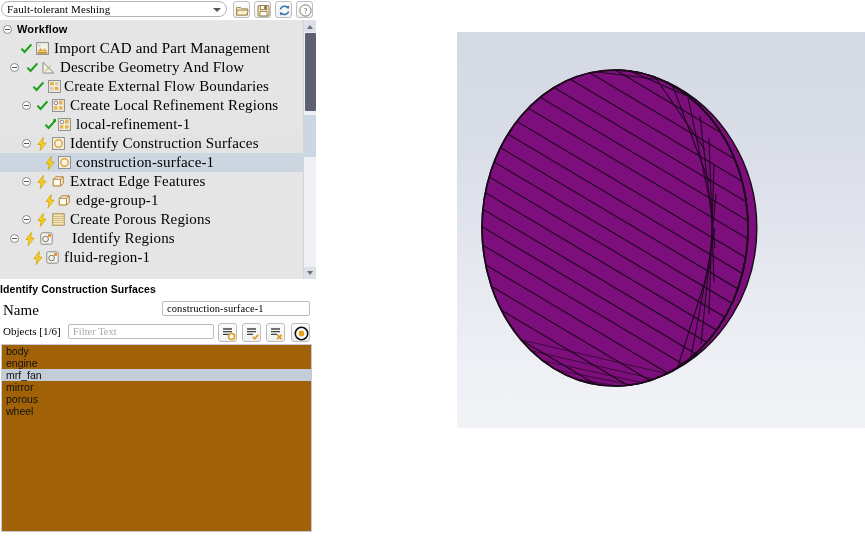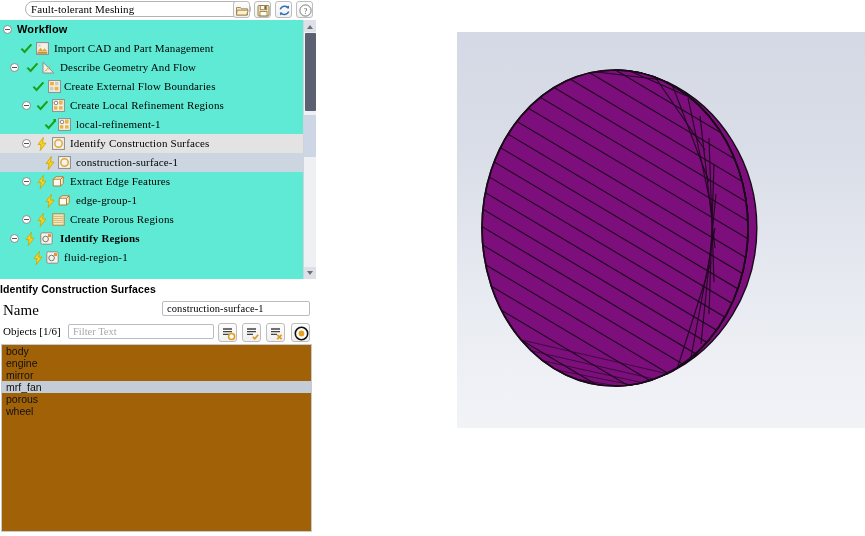--- a/index.html
+++ b/index.html
@@ -17,21 +17,20 @@
   }
 
   
   #wf-bar{
     position:absolute;left:0;top:0;width:316px;height:19px;
   }
   #wf-combo{
     position:absolute;left:1px;top:1px;width:226px;height:16px;
     background:#ffffff;border:1px solid #b4b4b4;border-radius:8px;
     box-sizing:border-box;
-    margin-left:24px;
   }
   #wf-combo .val{
     position:absolute;left:5px;top:1px;font-size:11px;
     font-family:"Liberation Serif", serif;letter-spacing:.1px;white-space:nowrap;
   }
   #wf-combo .arrow{
     position:absolute;right:5px;top:6px;width:0;height:0;
     border-left:4px solid transparent;border-right:4px solid transparent;
     border-top:4px solid #555;
   }
@@ -46,30 +45,30 @@
   #tb-help{left:296px;}
   .tb-btn svg{position:absolute;left:1px;top:1px;}
 
   
   #tree-wrap{
     position:absolute;left:0;top:20px;width:316px;height:259px;
     background:#ffffff;overflow:hidden;
   }
   #tree{
     position:absolute;left:0;top:0;width:303px;height:259px;
-    background:#5eead4;
+    background:#e5e5e5;
   }
   .trow{
     position:relative;height:19px;line-height:19px;width:303px;
     white-space:nowrap;
   }
   .trow.sel1{background:#e3e3e3;}
   .trow.sel2{background:#ccd6e0;}
   .trow .lbl{
-    position:absolute;font-size:11px;
+    position:absolute;font-size:15px;
     font-family:"Liberation Serif", serif;
     letter-spacing:.15px;top:0;
   }
   .trow .lbl.bold{font-weight:bold;font-family:"Liberation Sans",sans-serif;font-size:11px;}
   .exp{
     position:absolute;width:9px;height:9px;top:5px;
     border:1px solid #8a8a8a;border-radius:50%;
     box-sizing:border-box;background:#fff;
   }
   .exp:after{
@@ -358,21 +357,21 @@
       <div class="trow">
         <span class="exp" style="left:10px;"></span>
         <svg class="bolt" style="left:24px;" width="12" height="14" viewBox="0 0 12 14">
           <path d="M7.4 0.4L2 7.6h3.1L4.2 13.6 10 6.1H6.6z" fill="#ffd21e" stroke="#c9a400" stroke-width="0.8"></path>
         </svg>
         <svg class="ticon" style="left:40px;" width="13" height="13" viewBox="0 0 13 13">
           <rect x="0.8" y="0.8" width="11.4" height="11.4" rx="1.6" fill="#f5f2e6" stroke="#8a8a8a" stroke-width="1"></rect>
           <circle cx="5.6" cy="7" r="2.8" fill="none" stroke="#777" stroke-width="1"></circle>
           <rect x="8" y="2" width="3" height="3" fill="#e8933c"></rect>
         </svg>
-        <span class="lbl" style="left:60px;font-weight:bold;">Identify Regions</span>
+        <span class="lbl" style="left:72px;">Identify Regions</span>
       </div>
 
       <div class="trow">
         <svg class="bolt" style="left:32px;" width="12" height="14" viewBox="0 0 12 14">
           <path d="M7.4 0.4L2 7.6h3.1L4.2 13.6 10 6.1H6.6z" fill="#ffd21e" stroke="#c9a400" stroke-width="0.8"></path>
         </svg>
         <svg class="ticon" style="left:46px;" width="13" height="13" viewBox="0 0 13 13">
           <rect x="0.8" y="0.8" width="11.4" height="11.4" rx="1.6" fill="#f5f2e6" stroke="#8a8a8a" stroke-width="1"></rect>
           <circle cx="5.6" cy="7" r="2.8" fill="none" stroke="#777" stroke-width="1"></circle>
           <rect x="8" y="2" width="3" height="3" fill="#e8933c"></rect>
@@ -432,22 +431,22 @@
       <svg width="17" height="17" viewBox="0 0 17 17">
         <circle cx="8.5" cy="8.5" r="6.2" fill="#fff" stroke="#111" stroke-width="1.6"></circle>
         <circle cx="8.5" cy="8.5" r="2.9" fill="#e8a01e"></circle>
       </svg>
     </div>
   </div>
 
   <div id="obj-list">
     <div class="orow">body</div>
     <div class="orow">engine</div>
+    <div class="orow sel">mrf_fan</div>
     <div class="orow">mirror</div>
-    <div class="orow sel">mrf_fan</div>
     <div class="orow">porous</div>
     <div class="orow">wheel</div>
   </div>
 
 </div>
 
 <div id="viewport">
   <svg width="408" height="396" viewBox="0 0 408 396">
     <defs>
       <clipPath id="faceClip">

